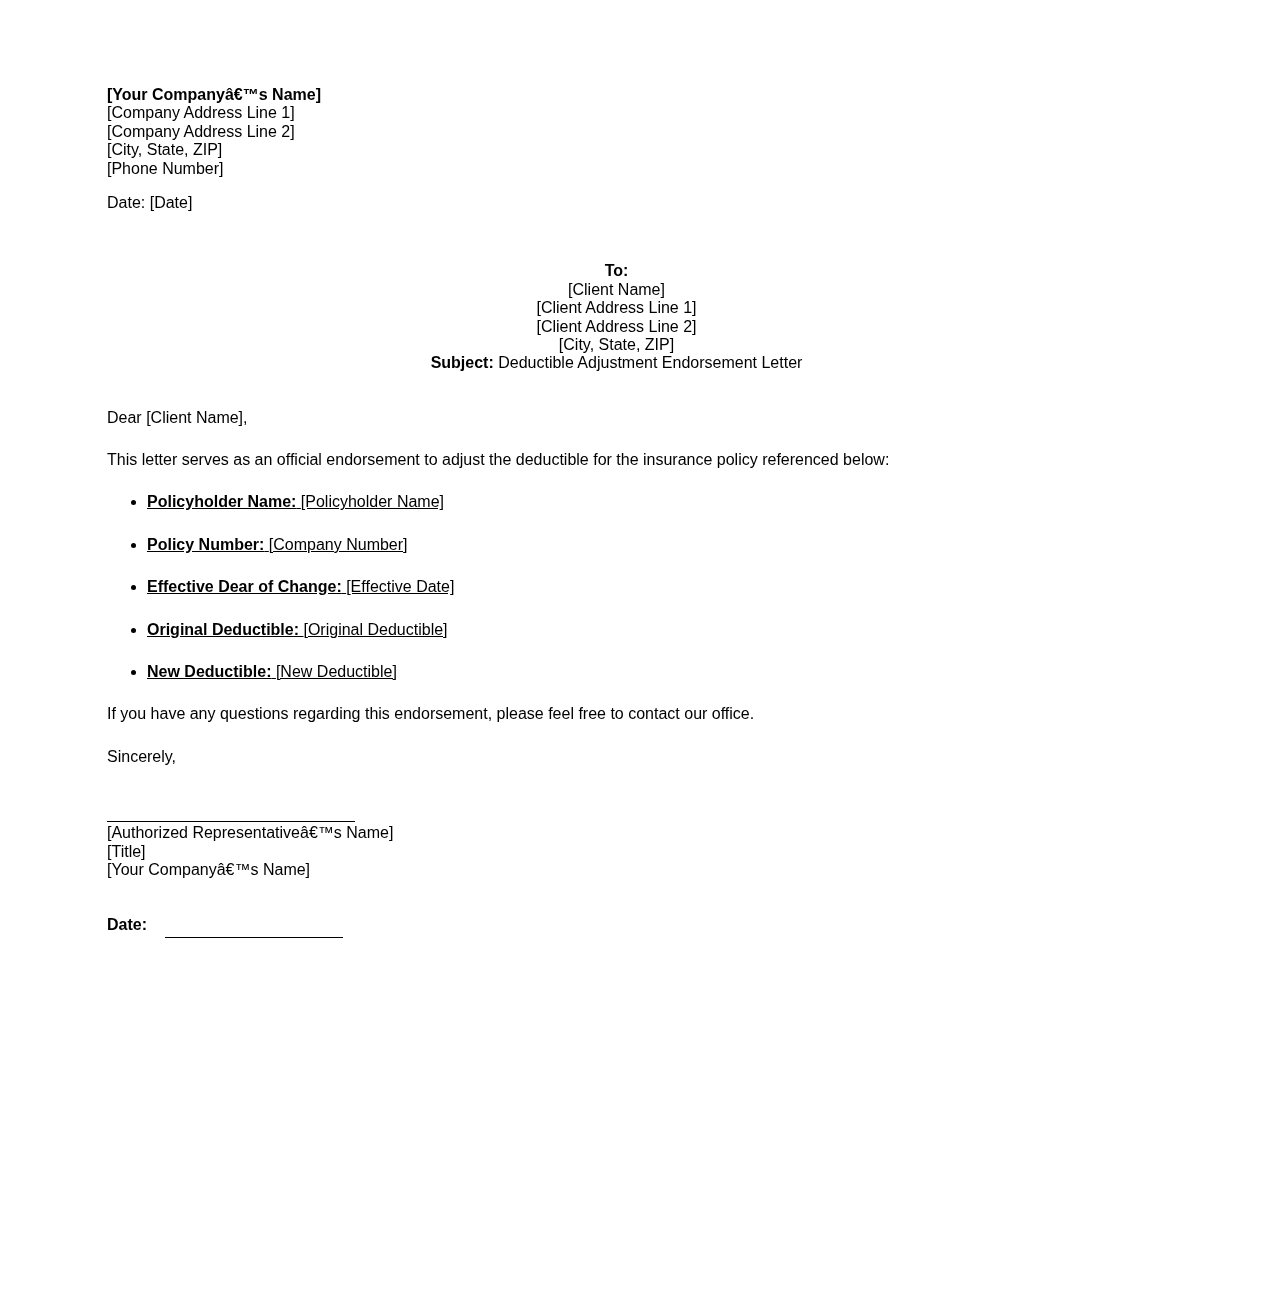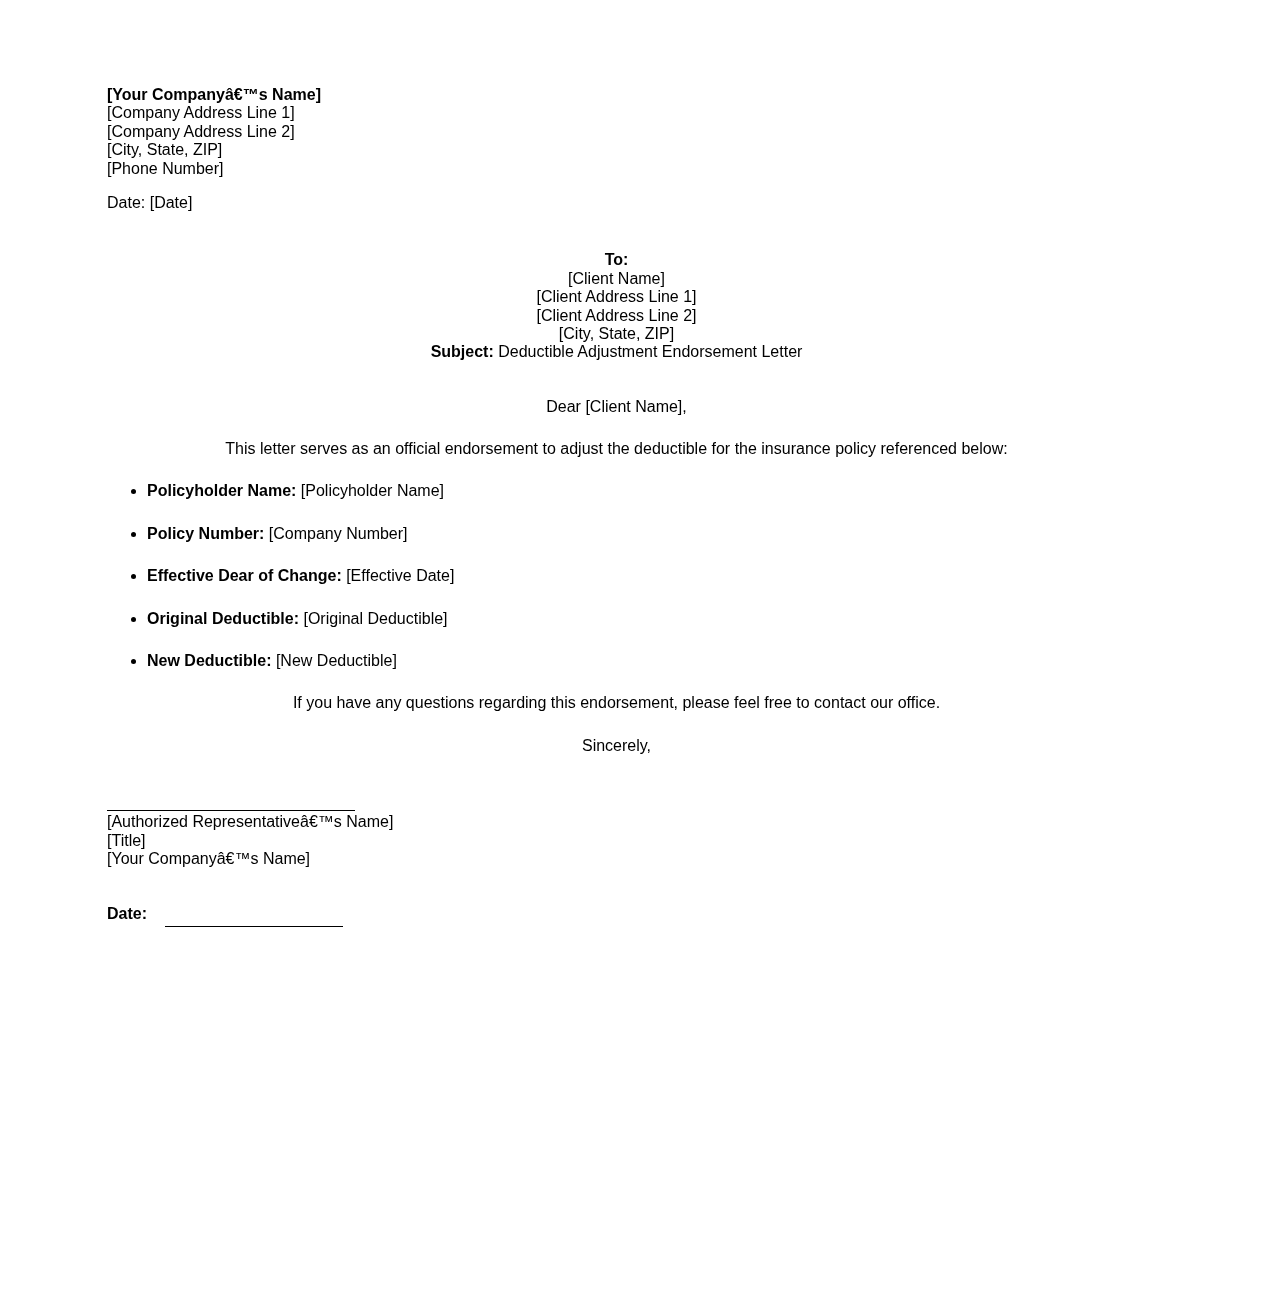--- a/index.html
+++ b/index.html
@@ -18,36 +18,36 @@
     box-sizing: border-box;
     width: 1238px;
     min-height: 1300px;
     padding: 86px 112px 40px 107px;
   }
   
   .addr {
     margin: 0 0 16px 0;
     line-height: 1.15;
   }
-  .addr.gap-after-date { margin-bottom: 39px; }
+  .addr.gap-after-date { margin-bottom: 50px; }
   .addr.gap-after-recipient { margin-bottom: 32px; text-align: center; }
   
   .body-p {
     margin: 0 0 16px 0;
     line-height: 1.65;
-    text-align: center;
   }
   ul.details {
     margin: 16px 0;
     padding-left: 40px;
     list-style-type: disc;
   }
   ul.details li {
     margin: 0 0 16px 0;
     line-height: 1.65;
+    text-decoration: underline;
   }
   .sig-line {
     width: 248px;
     height: 0;
     border-bottom: 1px solid #000000;
     margin: 51px 0 2px 0;
   }
   .sig-block {
     margin: 0 0 16px 0;
     line-height: 1.15;

